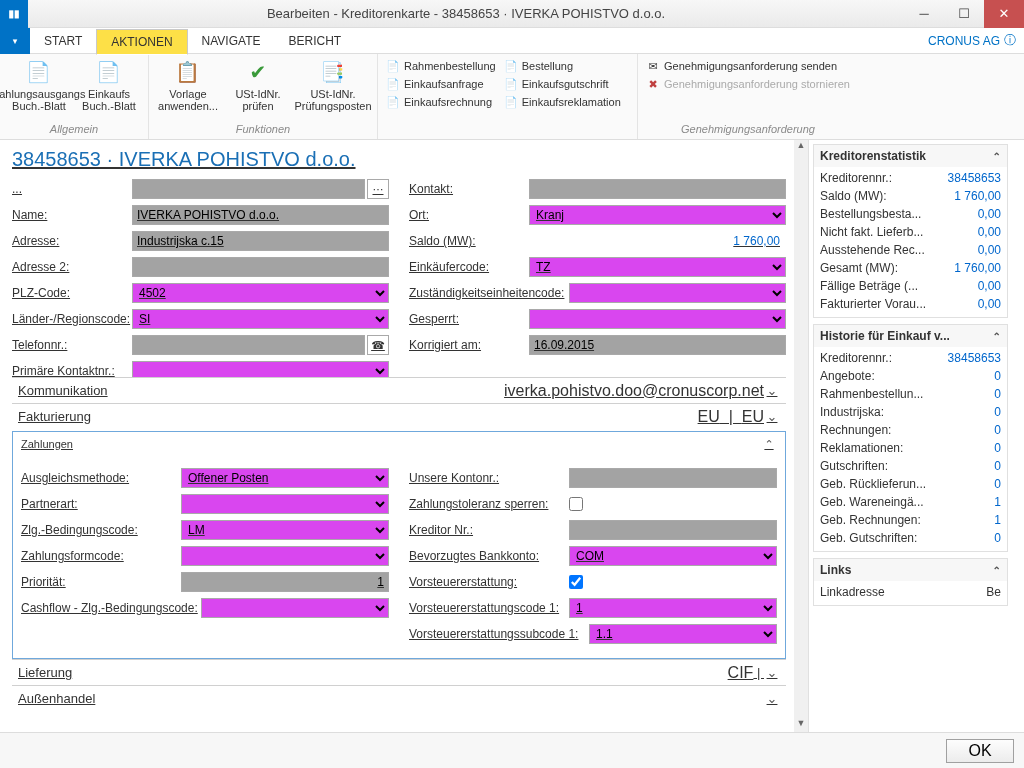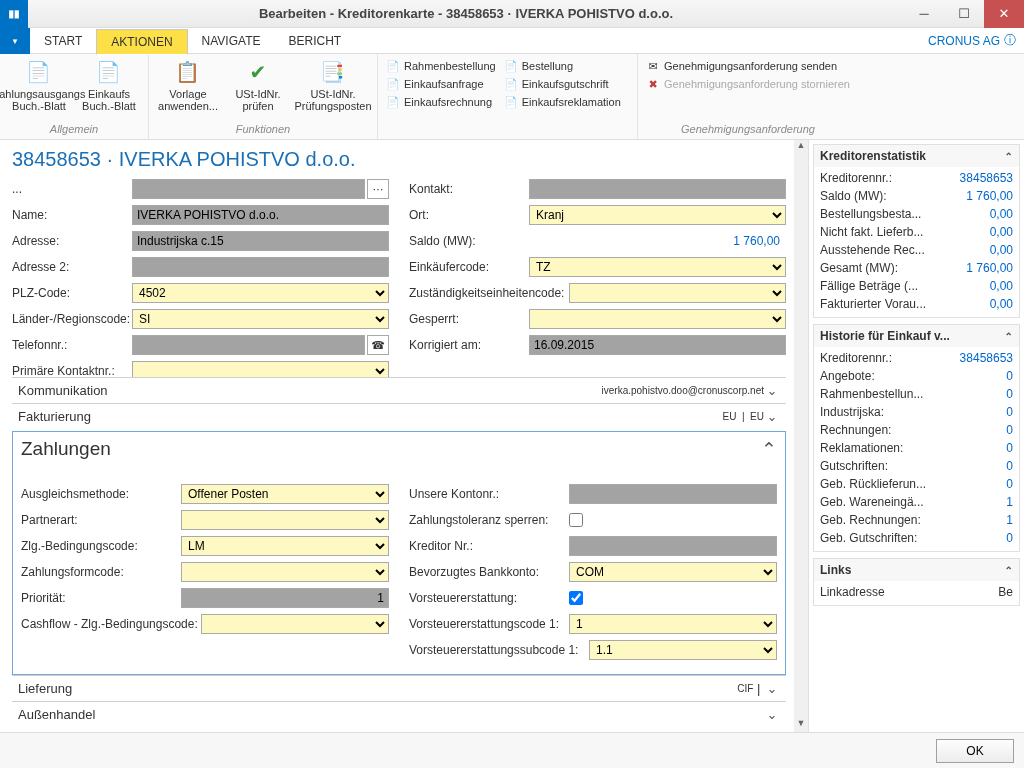--- a/index.html
+++ b/index.html
@@ -1,69 +1,69 @@
 <!DOCTYPE html>
 <html><head>
 <meta charset="utf-8">
 <style>
 * { box-sizing: border-box; margin: 0; padding: 0; font-family: "Segoe UI", Tahoma, sans-serif; }
 body { background: #fff; width: 1024px; height: 768px; overflow: hidden; font-size: 12px; color: #333; }
 .titlebar { height: 28px; background: linear-gradient(#f7f7f7,#eaeaea); display: flex; align-items: center; border-bottom: 1px solid #ddd; }
 .titlebar .app-icon { width: 28px; height: 28px; display:flex; align-items:center; justify-content:center; background:#0072c6; color:#fff; font-weight:bold; font-size:10px; }
-.titlebar .title { flex: 1; text-align: center; color: #444; font-size: 13px; font-weight: bold; }
+.titlebar .title { flex: 1; text-align: center; color: #444; font-size: 13px; }
 .winbtns { display:flex; }
 .winbtn { width: 40px; height: 28px; display:flex; align-items:center; justify-content:center; font-size:13px; color:#444; }
 .winbtn.close { background:#c75050; color:#fff; }
 .menubar { height: 26px; display:flex; align-items:center; border-bottom:1px solid #ddd; background:#fff; }
 .menu-blue { width: 30px; height: 26px; background:#0072c6; color:#fff; display:flex; align-items:center; justify-content:center; font-size:9px; }
 .tab { padding: 0 14px; height:26px; display:flex; align-items:center; color:#333; font-size:12px; }
 .tab.active { border:1px solid #c9c9c9; border-bottom:1px solid #fff; background:#fde047; position:relative; top:1px; }
 .company { margin-left:auto; padding-right:8px; color:#0072c6; font-size:12px; display:flex; align-items:center; gap:4px; }
 .ribbon { height: 86px; border-bottom:1px solid #ddd; display:flex; background:#fafafa; }
 .ribgroup { border-right:1px solid #e4e4e4; padding:4px 6px 2px 6px; display:flex; flex-direction:column; }
 .ribgroup .items { display:flex; gap:4px; flex:1; }
 .ribgroup .grouplabel { text-align:center; font-size:11px; color:#8a8a8a; height:14px;font-style:italic; }
 .bigbtn { width:66px; display:flex; flex-direction:column; align-items:center; justify-content:flex-start; gap:2px; font-size:11px; text-align:center; color:#333; }
 .bigbtn .icon { width:32px; height:28px; display:flex; align-items:center; justify-content:center; font-size:20px; }
 .smallcol { display:flex; flex-direction:column; gap:2px; }
 .smallbtn { display:flex; align-items:center; gap:4px; font-size:11px; color:#333; padding:1px 2px; white-space:nowrap; }
 .smallbtn .sicon { width:14px; height:14px; display:inline-flex; align-items:center; justify-content:center; font-size:11px; }
 .content { display:flex; height: calc(768px - 28px - 26px - 86px - 36px); }
-.main { flex:1; padding:6px 8px 0 12px; overflow:hidden; position:relative; }
+.main { flex:1; padding:6px 8px 0 12px; overflow:hidden; position:relative;text-decoration:underline; }
 .pagetitle { color:#1a6fb5; font-size:20px; margin:2px 0 6px 0; font-weight:400; }
 .formarea { height: 200px; overflow:hidden; position:relative; }
 .twocol { display:flex; gap:20px; }
 .col { flex:1; }
 .frow { display:flex; align-items:center; height:24px; margin-bottom:2px; }
 .flabel { width:120px; font-size:12px; color:#333; }
 .finput { flex:1; height:20px; border:1px solid #a9a9a9; padding:0 4px; font-size:12px; background:#a3a3a3; }
-.fselect { flex:1; height:20px; border:1px solid #a9a9a9; padding:0 2px; font-size:12px; background:#fef9c3; }
+.fselect { flex:1; height:20px; border:1px solid #a9a9a9; padding:0 2px; font-size:12px; background:#d946ef; }
 .section { border-top:1px solid #d0d0d0; padding:4px 6px; display:flex; align-items:center; height:26px; font-size:13px; color:#333; }
 .section .stitle { flex:1; }
-.section .sright { color:#333; font-size:10px; }
+.section .sright { color:#333; font-size:16px; }
 .section .caret { width:16px; text-align:center; color:#555; }
 .section-open { border:1px solid #6fa8dc; padding:6px 8px 10px 8px; margin-top:2px; }
-.section-open .shdr { display:flex; height:22px; font-size:19px; color:#333; }
+.section-open .shdr { display:flex; height:22px; font-size:11px; color:#333; }
 .shdr .stitle { flex:1; }
 .shdr .caret { width:16px; text-align:center; color:#555; }
 .flabel2 { width:160px; font-size:12px; color:#333; }
 .vscroll { width:14px; background:#f0f0f0; display:flex; flex-direction:column; }
 .vscroll .arrow { height:14px; text-align:center; font-size:9px; color:#666; }
 .vscroll .track { flex:1; }
-.sidebar { width:216px; border-left:1px solid #e0e0e0; padding:4px 4px 0 4px; overflow:hidden; }
+.sidebar { width:216px; border-left:1px solid #e0e0e0; padding:4px 16px 0 4px; overflow:hidden; }
 .panel { border:1px solid #e0e0e0; margin-bottom:6px; }
 .panelhdr { background:#f7f7f7; padding:4px 6px; font-size:12px; font-weight:600; color:#333; display:flex; align-items:center; }
 .panelhdr .ptitle{ flex:1; }
 .panelhdr .caret { font-size:10px; color:#555; }
 .panelbody { padding:2px 6px 4px 6px; }
 .prow { display:flex; justify-content:space-between; height:18px; align-items:center; font-size:12px; }
 .prow .plabel { color:#333; white-space:nowrap; overflow:hidden; text-overflow:ellipsis; max-width:130px; }
 .prow .pval { color:#0066cc; }
 .bottombar { height:36px; border-top:1px solid #ddd; display:flex; align-items:center; justify-content:flex-end; padding:0 10px; background:#f7f7f7; }
-.okbtn { width:78px; height:24px; border:1px solid #a0a0a0; background:linear-gradient(#fdfdfd,#ececec); font-size:12px; }
+.okbtn { width:68px; height:24px; border:1px solid #a0a0a0; background:linear-gradient(#fdfdfd,#ececec); font-size:16px; }
 .valblue { color:#0066cc; text-align:right; flex:1; padding-right:6px; }
 .iconbtn { width:22px; height:20px; border:1px solid #a9a9a9; display:inline-flex; align-items:center; justify-content:center; font-size:11px; margin-left:2px; }
 input[type=checkbox]{ width:14px; height:14px; }
 .xred{color:#c04040;}
 </style>
 </head>
 <body>
 
 <div class="titlebar">
   <div class="app-icon">▮▮</div>
@@ -256,21 +256,21 @@
       <span class="stitle">Fakturierung</span>
       <span class="sright"><span>EU</span> &nbsp;|&nbsp; <span>EU</span></span>
       <span class="caret">⌄</span>
     </div>
 
     <div class="section-open">
       <div class="shdr">
           <span class="stitle">Zahlungen</span>
           <span class="caret">⌃</span>
         </div>
-      <div class="twocol" style="margin-top:22px;">
+      <div class="twocol" style="margin-top:6px;">
         <div class="col">
           <div class="frow">
               <span class="flabel2">Ausgleichsmethode:</span>
               <select class="fselect"><option>Offener Posten</option></select>
             </div>
           <div class="frow">
               <span class="flabel2">Partnerart:</span>
               <select class="fselect"><option></option></select>
             </div>
           <div class="frow">

